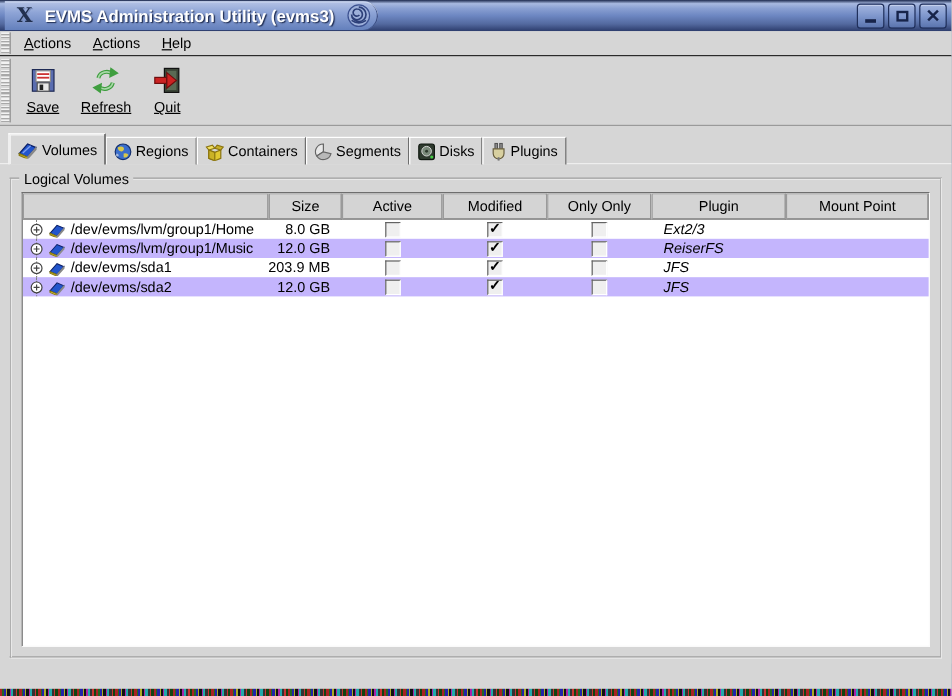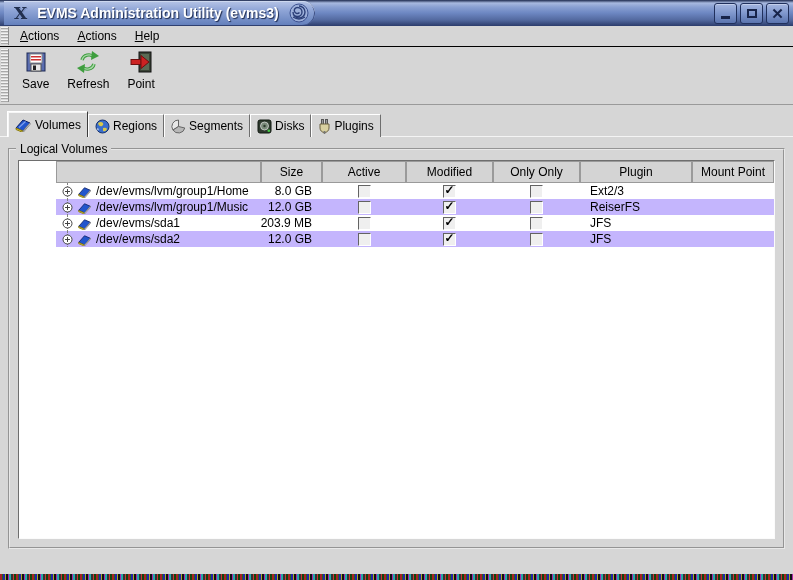--- a/index.html
+++ b/index.html
@@ -33,21 +33,21 @@
     border-bottom:1px solid #000000; display:flex; align-items:center; }
   .gripper { width:8px; align-self:stretch; margin:1px 2px 1px 1px;
     background:repeating-linear-gradient(to bottom,#f2f2f2 0 1px,#a8a8a8 1px 2px,#d6d6d6 2px 3px);
     border-right:1px solid #8f8f8f; }
   .menu-item { padding:2px 9px; cursor:default; }
   .menu-item span { display:inline-block; }
   .menu-item span::first-letter { text-decoration:underline; }
 
   
   .toolbar { position:absolute; top:47px; left:0; width:793px; height:58px; background:#d6d6d6;
-    border-bottom:1px solid #9a9a9a; display:flex; align-items:flex-start; }
+    border-bottom:1px solid #9a9a9a; display:flex; align-items:center;text-decoration:underline; }
   .toolbar .gripper { margin:2px 4px 2px 1px; }
   .tool-btn { display:flex; flex-direction:column; align-items:center; justify-content:center;
     padding:3px 9px; gap:3px; cursor:default; }
   .tool-btn svg { display:block; }
 
   
   .tabbar { position:absolute; top:111px; left:0; width:793px; height:26px; }
   .tabbar::after { content:""; position:absolute; left:0; right:0; bottom:0; height:1px; background:#f4f4f4; }
   .tabs { position:absolute; left:7px; bottom:0; display:flex; align-items:flex-end; }
   .tab { position:relative; display:flex; align-items:center; gap:3px; height:23px; padding:0 6px;
@@ -56,31 +56,31 @@
   .tab.on { height:26px; z-index:3; box-shadow:inset 1px 1px 0 #f6f6f6; border-color:#3c3c3c; border-left-color:#fff; border-top-color:#fff; }
   .tab svg { display:block; }
 
   
   .content { position:absolute; top:137px; left:0; width:793px; height:416px; background:#d6d6d6;padding-left:24px; }
   .frame { position:absolute; top:11px; left:8px; right:8px; bottom:4px;
     border:2px groove #e8e8e8; }
   .legend { position:absolute; top:-8px; left:6px; background:#d6d6d6; padding:0 4px; }
   .tableWrap { position:absolute; top:10px; left:8px; right:8px; bottom:8px; background:#fff;
     border:1px solid; border-color:#6e6e6e #fbfbfb #fbfbfb #6e6e6e; box-shadow:1px 1px 0 #fff inset; overflow:hidden; }
-  .grid { display:grid; grid-template-columns:205px 61px 84px 87px 87px 112px 1fr;margin-left:37px; }
+  .grid { display:grid; grid-template-columns:205px 61px 84px 87px 87px 112px 1fr; }
   .th { background:#d4d4d4; height:22px; display:flex; align-items:center; justify-content:center;
     border:1px solid; border-color:#f6f6f6 #5f5f5f #5f5f5f #f6f6f6; outline:1px solid #9a9a9a; outline-offset:-1px; cursor:default; }
   .row { height:16px; }
   .row.alt { background:#c4b5fd; }
   .cell { display:flex; align-items:center; height:16px; overflow:hidden; white-space:nowrap; }
   .cell.tree { position:relative; padding-left:6px; gap:4px; }
   .treeline { position:absolute; left:11px; top:0; bottom:0; border-left:1px dotted #808080; }
   .cell.num { justify-content:flex-end; padding-right:10px; }
   .cell.center { justify-content:center; }
-  .cell.text { padding-left:10px; }
+  .cell.text { padding-left:10px;font-style:italic; }
   .checkbox { width:13px; height:13px; background:#efefef; border:1px solid; border-color:#636363 #ffffff #ffffff #636363;
     display:flex; align-items:center; justify-content:center; font-size:12px; font-weight:bold; color:#000; cursor:default; }
   .checkbox::after { content:""; }
   .checkbox.on::after { content:"✓"; margin-top:-2px; }
 
   
   .statusbar { position:absolute; top:553px; left:0; width:793px; height:21px; background:#d6d6d6; display:flex; gap:4px; padding:1px 2px; }
   .status-panel { border:1px solid; border-color:#7c7c7c #f8f8f8 #f8f8f8 #7c7c7c; display:flex; align-items:center; padding:0 4px; }
   .status-main { flex:0 0 636px; }
   .status-side { flex:1; }
@@ -147,21 +147,21 @@
       </svg>
       <span>Refresh</span>
     </div>
     <div class="tool-btn">
       <svg width="24" height="24" viewBox="0 0 24 24">
         <rect x="10" y="2" width="12" height="20" fill="#3a4436" stroke="#111"></rect>
         <rect x="12" y="4" width="8" height="16" fill="#5a6a54"></rect>
         <rect x="2" y="9.5" width="10" height="5" fill="#cc2222" stroke="#6e0f0f"></rect>
         <polygon points="12,5.5 20,12 12,18.5" fill="#cc2222" stroke="#6e0f0f"></polygon>
       </svg>
-      <span>Point</span>
+      <span>Quit</span>
     </div>
   </div>
 
   <div class="tabbar">
     <div class="tabs">
       <div class="tab on">
         <svg width="18" height="15" viewBox="0 0 18 15">
           <polygon points="2,11 9,3 16,6 9,14" fill="#2255cc" stroke="#0b1f66"></polygon>
           <polygon points="2,11 9,14 9,15.5 2,12.5" fill="#e8d840" stroke="#8a7a10"></polygon>
           <polygon points="9,14 16,6 16,7.5 9,15.5" fill="#eee" stroke="#888"></polygon>
@@ -172,20 +172,29 @@
       <div class="tab">
         <svg width="15" height="15" viewBox="0 0 15 15">
           <circle cx="7.5" cy="7.5" r="6.5" fill="#3a6ecc" stroke="#14306e"></circle>
           <path d="M3 4 q3 -2 5 0 q1 2 -1 3 q-3 1 -4 -3z" fill="#d8c84a"></path>
           <path d="M8 9 q3 -1 4 1 q-1 3 -4 2z" fill="#d8c84a"></path>
           <path d="M2 9 q2 0 2 2 q-1.5 1 -2.5 -0.5z" fill="#cfd8e8" opacity="0.7"></path>
         </svg>
         <span>Regions</span>
       </div>
       <div class="tab">
+        <svg width="16" height="15" viewBox="0 0 16 15">
+          <polygon points="3,6 8,8 13,6 13,13 8,15 3,13" fill="#e0c830" stroke="#8a7410"></polygon>
+          <polygon points="3,6 1,3.5 6,2 8,4.5" fill="#f2e060" stroke="#8a7410"></polygon>
+          <polygon points="13,6 15,3.5 10,2 8,4.5" fill="#c8b028" stroke="#8a7410"></polygon>
+          <polygon points="3,6 8,8 8,15 3,13" fill="#cab226" stroke="#8a7410"></polygon>
+        </svg>
+        <span>Containers</span>
+      </div>
+      <div class="tab">
         <svg width="15" height="15" viewBox="0 0 15 15">
           <path d="M7.5 7.5 L7.5 1 A6.5 6.5 0 0 0 1.9 11 Z" fill="#e8e8e8" stroke="#666"></path>
           <path d="M7.5 7.5 L2 11 A6.5 6.5 0 0 0 13.8 9 Z" fill="#b8b8b8" stroke="#666"></path>
         </svg>
         <span>Segments</span>
       </div>
       <div class="tab">
         <svg width="15" height="15" viewBox="0 0 15 15">
           <rect x="1" y="1" width="13" height="13" rx="2" fill="#2e3a2e" stroke="#101810"></rect>
           <circle cx="7.5" cy="7" r="4" fill="#7a8a7a" stroke="#d8d8d8" stroke-width="0.8"></circle>

